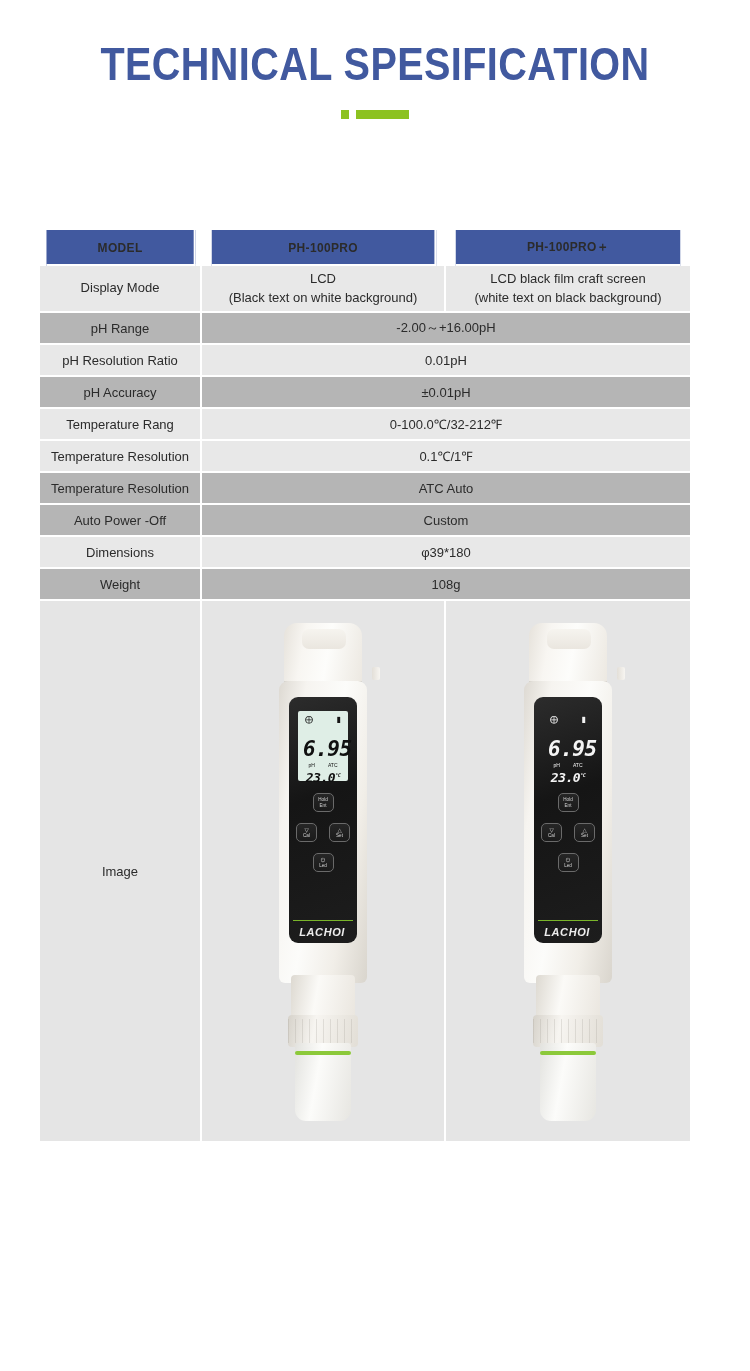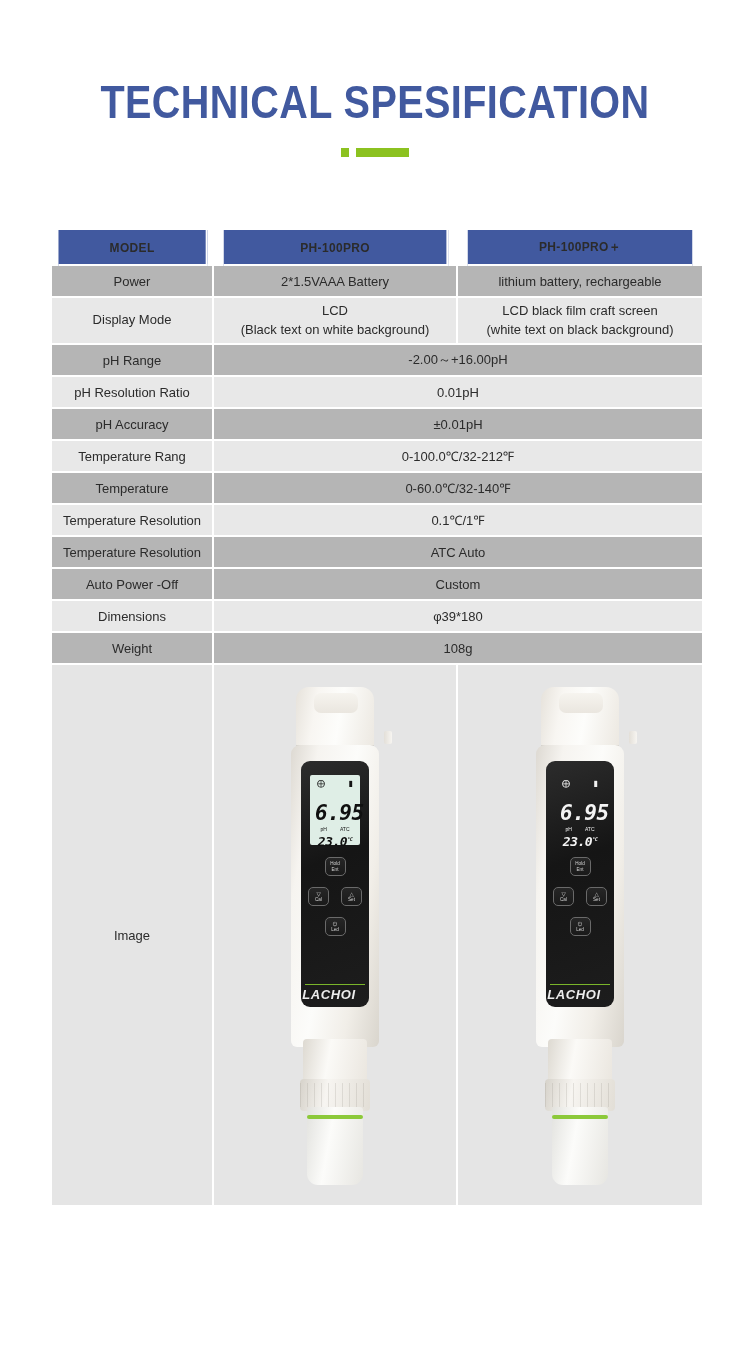--- a/index.html
+++ b/index.html
@@ -9,21 +9,21 @@
     height: 1371px;
     background: #ffffff;
     font-family: "Liberation Sans", sans-serif;
     overflow: hidden;
     position: relative;
   }
 
   
   .title-wrap {
     width: 100%;
-    padding-top: 78px;
+    padding-top: 40px;
     text-align: center;
   }
   .page-title {
     font-family: "Liberation Sans Narrow", "Liberation Sans", sans-serif;
     font-size: 46px;
     font-weight: bold;
     letter-spacing: 0.5px;
     color: #41599f;
     line-height: 1.05;
     transform: scaleX(0.86);
@@ -43,21 +43,21 @@
     background: #8cc220;
   }
   .divider .bar {
     width: 53px; height: 9px;
     background: #8cc220;
   }
 
   
   .spec-table {
     position: absolute;
-    left: 52px;
+    left: 40px;
     top: 230px;
     width: 650px;
     border-collapse: separate;
     border-spacing: 0;
   }
   .spec-table td, .spec-table th {
     border-right: 2px solid #ffffff;
     border-bottom: 2px solid #ffffff;
     text-align: center;
     vertical-align: middle;
@@ -224,23 +224,23 @@
   .btn-set  { left: 40px;   top: 30px; }
   .btn-led  { left: 23.5px; top: 60px; }
 
   .green-line {
     position: absolute; left: 4px; bottom: 22px;
     width: 60px; height: 1.5px;
     background: #7ab52a;
   }
   .brand {
     position: absolute; left: 0; bottom: 5px; width: 56px;
-    text-align: center;
+    text-align: right;
     color: #ededed;
-    font-size: 13px;
+    font-size: 11px;
     font-style: italic;
     font-weight: bold;
     letter-spacing: 0.6px;
     font-family: "Liberation Sans", sans-serif;
   }
 
   
   .barrel {
     position: absolute; left: 20px; top: 352px;
     width: 64px; height: 46px;
@@ -290,25 +290,20 @@
   </colgroup>
   <thead>
     <tr>
       <th>MODEL</th>
       <th>PH-100PRO</th>
       <th>PH-100PRO＋</th>
     </tr>
   </thead>
   <tbody>
 
-    <tr class="shade-dark">
-      <td class="r1">Power</td>
-      <td class="r1">2*1.5VAAA Battery</td>
-      <td class="r1">lithium battery, rechargeable</td>
-    </tr>
 
     <tr class="shade-light">
       <td class="r2">Display Mode</td>
       <td class="r2">
         <div class="cell-two-line">LCD</div>
         <div class="cell-two-line">(Black text on white background)</div>
       </td>
       <td class="r2">
         <div class="cell-two-line">LCD black film craft screen</div>
         <div class="cell-two-line">(white text on black background)</div>
@@ -324,24 +319,20 @@
       <td class="r1" colspan="2">0.01pH</td>
     </tr>
     <tr class="shade-dark">
       <td class="r1">pH Accuracy</td>
       <td class="r1" colspan="2">±0.01pH</td>
     </tr>
     <tr class="shade-light">
       <td class="r1">Temperature Rang</td>
       <td class="r1" colspan="2">0-100.0℃/32-212℉</td>
     </tr>
-    <tr class="shade-dark">
-      <td class="r1">Temperature</td>
-      <td class="r1" colspan="2">0-60.0℃/32-140℉</td>
-    </tr>
     <tr class="shade-light">
       <td class="r1">Temperature Resolution</td>
       <td class="r1" colspan="2">0.1℃/1℉</td>
     </tr>
     <tr class="shade-dark">
       <td class="r1">Temperature Resolution</td>
       <td class="r1" colspan="2">ATC Auto</td>
     </tr>
     <tr class="shade-dark">
       <td class="r1">Auto Power -Off</td>

